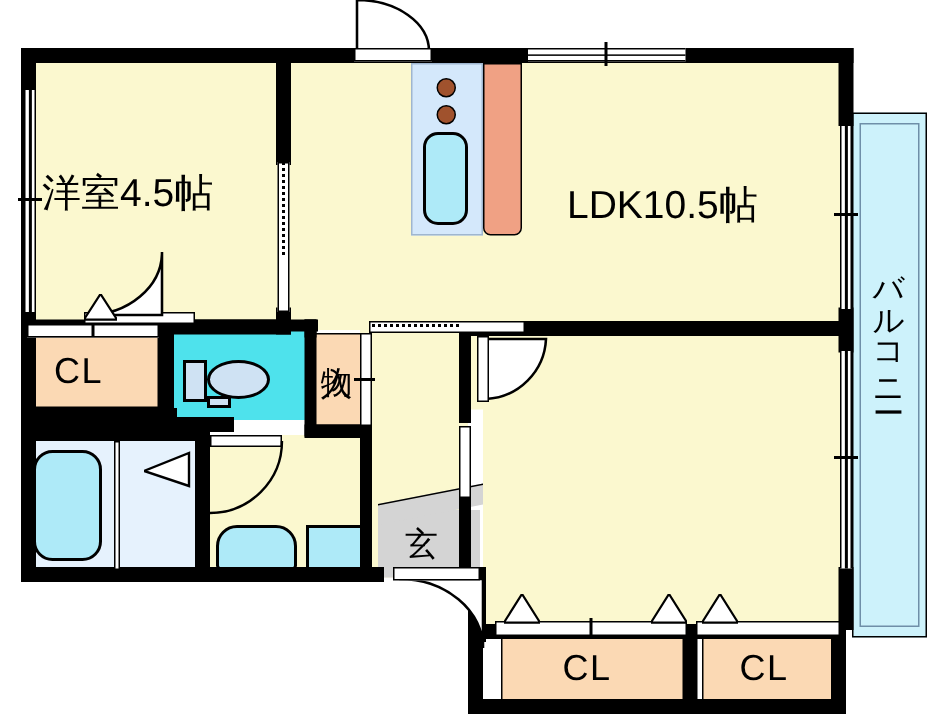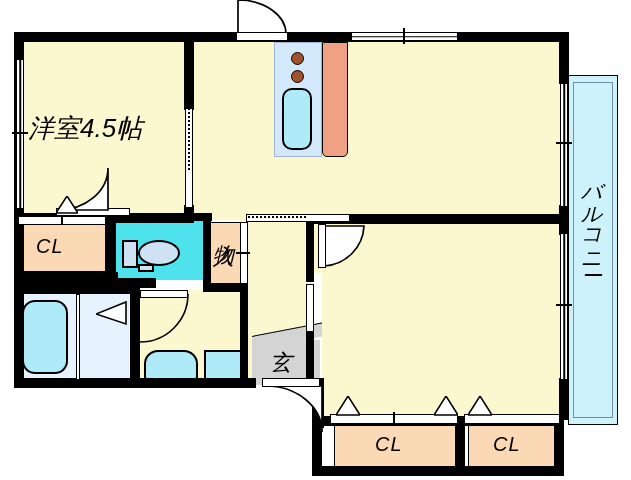--- a/index.html
+++ b/index.html
@@ -27,24 +27,23 @@
   .ol{border:1.5px solid #000;}
   .ol-soft{border:1.5px solid #9fb6cf;}
   
   .lbl{
     position:absolute;
     color:#000;
     font-weight:400;
     white-space:nowrap;
     letter-spacing:0px;
     line-height:1;
-    font-style:italic;
   }
   .lbl-room{font-size:26px;}
-  .lbl-cl{font-size:20px;letter-spacing:1px;}
+  .lbl-cl{font-size:24px;letter-spacing:1px;}
   .lbl-vert{
     writing-mode:vertical-rl;
     text-orientation:upright;
     font-size:21px;
     line-height:1.02;
     letter-spacing:0px;
   }
   .lbl-genkan{font-size:22px;}
   
   .win-v{background:#fff;border-left:1.5px solid #000;border-right:1.5px solid #000;}
@@ -242,20 +241,21 @@
   </svg>
   <svg class="abs" style="left:468px;top:396px;width:24px;height:20px;" viewBox="0 0 24 20">
     <polygon points="12,0 0,19 24,19" fill="#ffffff" stroke="#000" stroke-width="1.5"></polygon>
   </svg>
   <svg class="abs" style="left:56px;top:196px;width:22px;height:18px;" viewBox="0 0 22 18">
     <polygon points="11,0 0,17 22,17" fill="#ffffff" stroke="#000" stroke-width="1.5"></polygon>
   </svg>
 
   <div class="lbl lbl-room" style="left:28px;top:115px;">洋室4.5帖</div>
 
+  <div class="lbl lbl-room" style="left:378px;top:123px;">LDK10.5帖</div>
 
 
   <div class="lbl lbl-vert" style="left:581px;top:168px;">バルコニー</div>
 
   <div class="lbl lbl-genkan" style="left:270px;top:352px;">玄</div>
 
   <div class="lbl lbl-vert" style="left:213px;top:228px;">物入</div>
 
   <div class="lbl lbl-cl" style="left:36px;top:236px;">CL</div>
 

